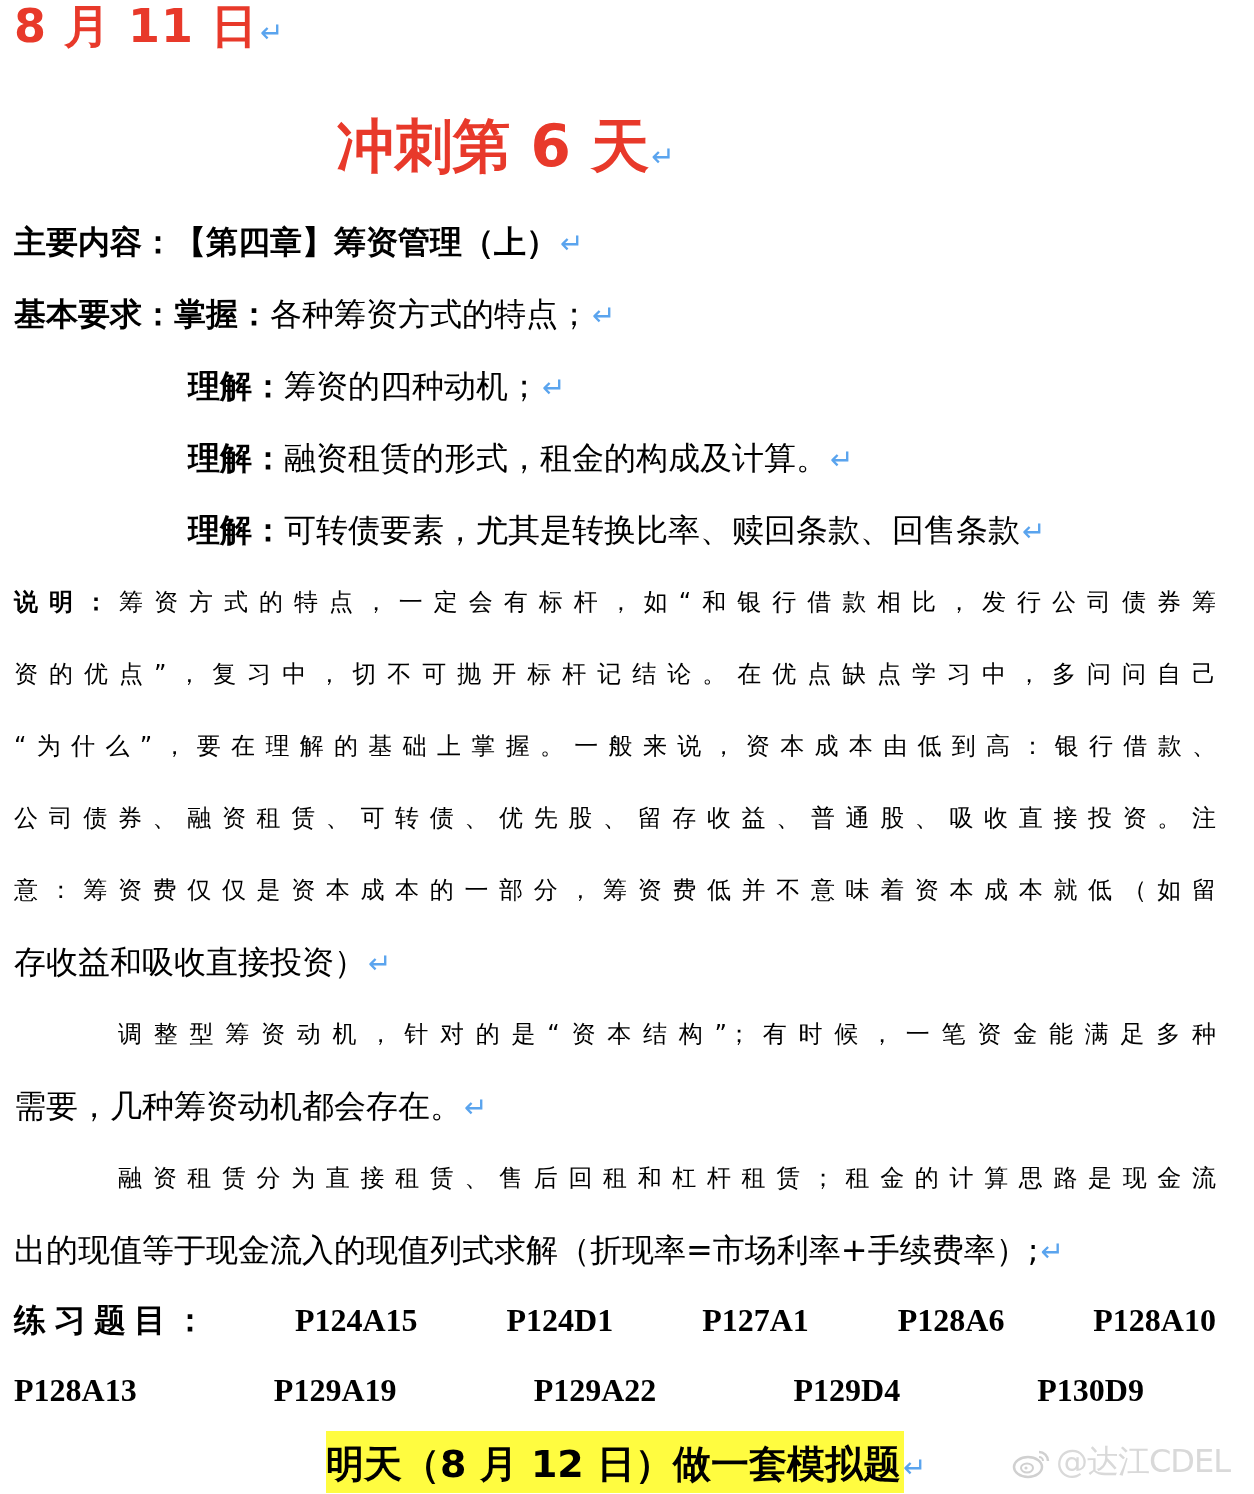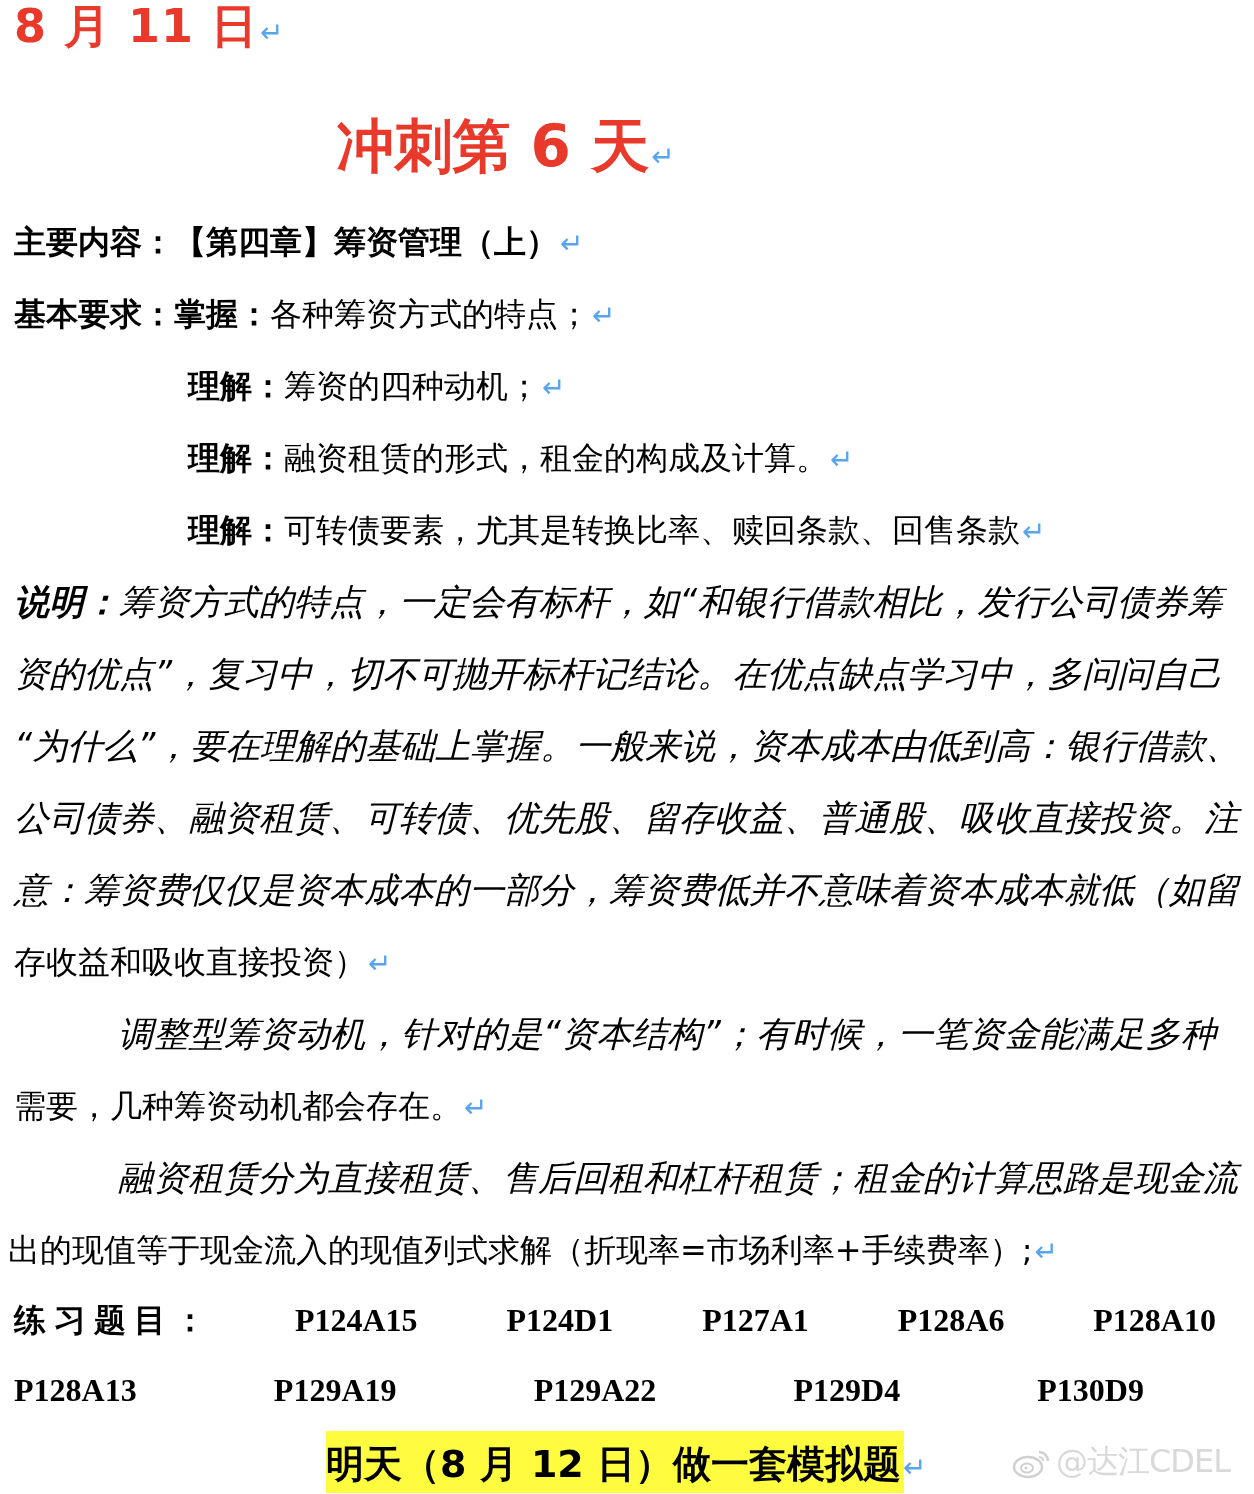--- a/index.html
+++ b/index.html
@@ -15,22 +15,22 @@
     letter-spacing: 1px;
   }
   .title {
     left: 0; width: 1011px; text-align: center; top: 108px;
     font-size: 58px; font-weight: bold; color: #e8392a;
   }
   .line { font-size: 32px; line-height: 40px; }
   .b { font-weight: bold; }
   .justify-line {
     position: absolute; left: 14px; width: 1202px;
-    font-size: 35px; line-height: 40px; white-space: nowrap;
-    text-align: justify; text-align-last: justify; font-style: italic;
+    font-size: 24px; line-height: 40px; white-space: nowrap;
+    text-align: justify; text-align-last: justify;
   }
   .practice-row {
     position: absolute; left: 14px; width: 1202px; display: flex;
     justify-content: space-between; font-size: 32px; font-weight: bold; line-height: 40px; font-family: Liberation Serif, serif;
   }
   .highlight {
     position: absolute; left: 326px; top: 1431px; height: 62px; width: 578px;
     background: #fffc40;
   }
   .bottom-line {
@@ -83,21 +83,21 @@
 <div class="abs line" style="left:14px; top:942px;">
   <span>存收益和吸收直接投资）</span><span class="ret">↵</span>
 </div>
 
 <div class="justify-line" style="top:1014px; left:118px; width:1098px;">调整型筹资动机，针对的是“资本结构”；有时候，一笔资金能满足多种</div>
 <div class="abs line" style="left:14px; top:1086px;">
   <span>需要，几种筹资动机都会存在。</span><span class="ret">↵</span>
 </div>
 
 <div class="justify-line" style="top:1158px; left:118px; width:1098px;">融资租赁分为直接租赁、售后回租和杠杆租赁；租金的计算思路是现金流</div>
-<div class="abs line" style="left:8px; top:1230px;">
+<div class="abs line" style="left:14px; top:1230px;">
   <span>出的现值等于现金流入的现值列式求解（折现率=市场利率+手续费率）;</span><span class="ret">↵</span>
 </div>
 
 <div class="practice-row" style="top:1300px;">
   <span>练 习 题 目 ：</span>
   <span>P124A15</span>
   <span>P124D1</span>
   <span>P127A1</span>
   <span>P128A6</span>
   <span>P128A10</span>

